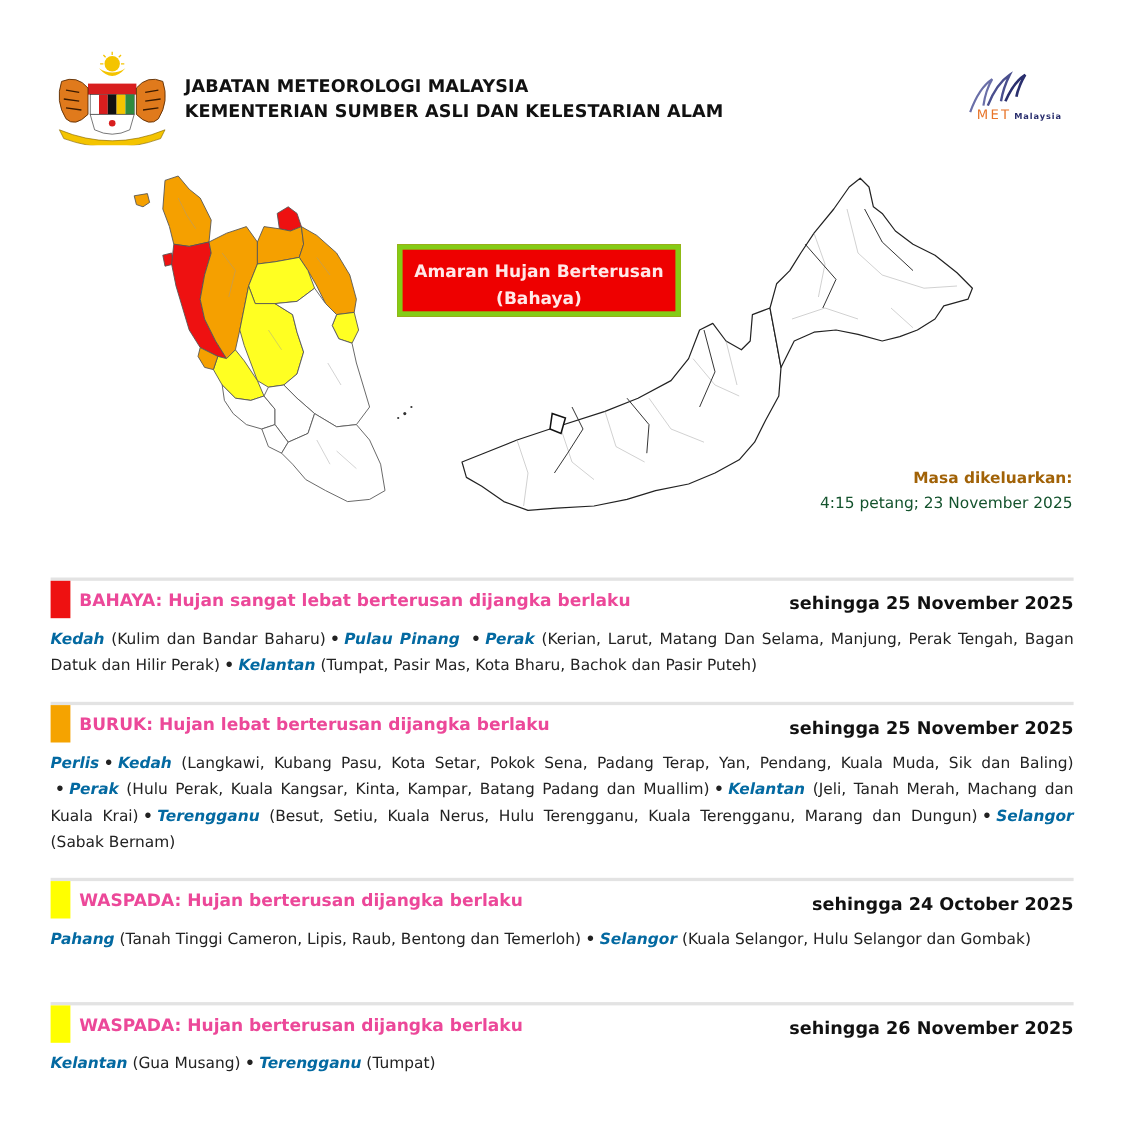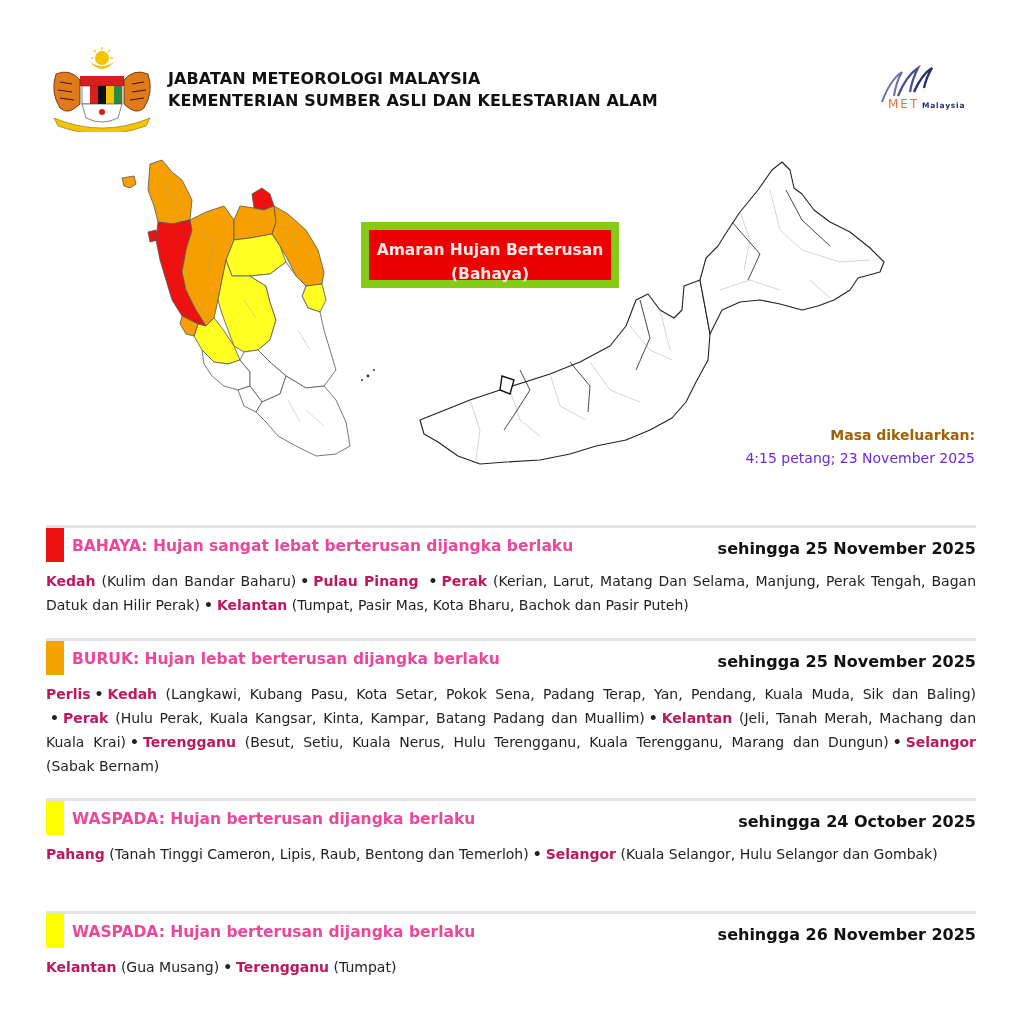--- a/index.html
+++ b/index.html
@@ -8,34 +8,34 @@
 
   .header { position: absolute; left: 46px; top: 46px; width: 930px; height: 90px; }
   .crest { position: absolute; left: 0; top: 0; width: 112px; height: 86px; }
   .agency { position: absolute; left: 122px; top: 22px; font-weight: bold; font-size: 16px; line-height: 22px; color: #111; letter-spacing: 0.1px; }
   .met-logo { position: absolute; right: 0; top: 16px; width: 104px; height: 50px; }
 
   .maps { position: absolute; left: 110px; top: 150px; width: 800px; height: 330px; }
   .map-pen { position: absolute; left: 0; top: 0; width: 280px; height: 320px; }
   .map-borneo { position: absolute; left: 300px; top: 0; width: 490px; height: 330px; }
 
-  .warning-box { position: absolute; left: 361px; top: 222px; width: 258px; height: 66px; background: #ee0000; border: 8px solid #84cc16;
+  .warning-box { position: absolute; left: 361px; top: 222px; width: 258px; height: 66px; background: #ee0000; border: 5px solid #84cc16;
     color: #ffe8e8; font-weight: bold; font-size: 15.5px; text-align: center; line-height: 24px; padding-top: 8px; }
 
   .issued { position: absolute; right: 47px; top: 424px; text-align: right; font-size: 14px; line-height: 23px; }
   .issued .lbl { font-weight: bold; color: #a16207; }
-  .issued .val { color: #6d28d9; }
+  .issued .val { color: #14532d; }
 
   .section { position: absolute; left: 46px; width: 930px; }
   .section .rule { height: 3px; background: #e3e3e3; width: 100%; }
   .section .swatch { position: absolute; left: 0; top: 3px; width: 18px; height: 34px; }
   .section .title { position: absolute; left: 26px; top: 12px; font-weight: bold; font-size: 15.5px; color: #ec4899; }
   .section .until { position: absolute; right: 0; top: 14px; font-weight: bold; font-size: 16px; color: #111; }
   .section .body { position: absolute; left: 0; top: 44px; width: 930px; font-size: 14px; line-height: 24px; color: #222; text-align: justify; }
-  .section .body b { color: #be185d; }
+  .section .body b { color: #0369a1; font-style: italic; }
   .sep { margin: 0 4px; font-weight: bold; }
 
   .s1 { top: 525px; height: 100px; }
   .s2 { top: 638px; height: 150px; }
   .s3 { top: 798px; height: 100px; }
   .s4 { top: 911px; height: 80px; }
 </style>
 </head>
 <body>
 

